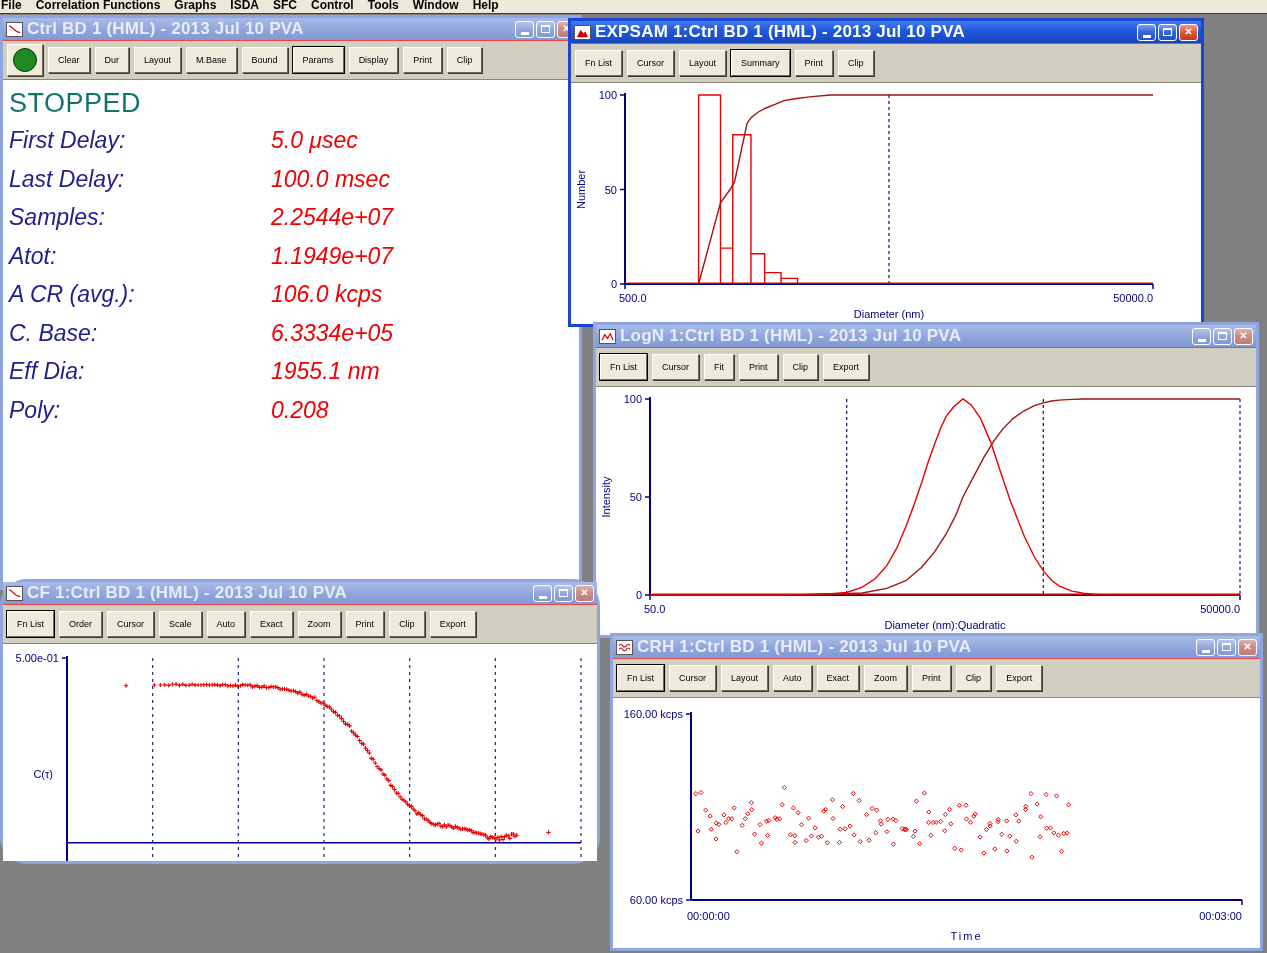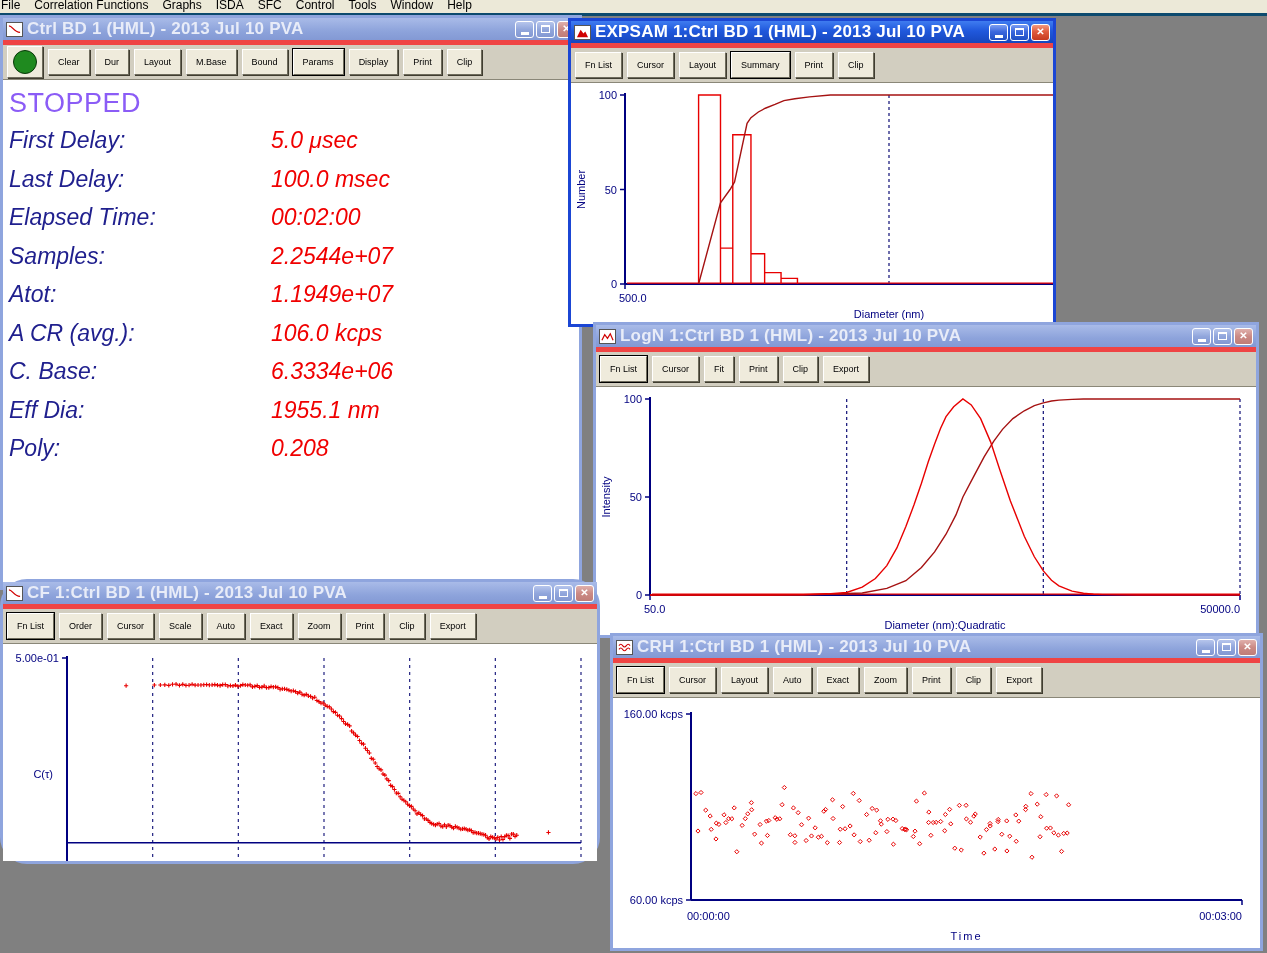--- a/index.html
+++ b/index.html
@@ -2,21 +2,21 @@
 <html><head>
 <meta charset="utf-8">
 <style>
   html,body{margin:0;padding:0;}
   body{width:1267px;height:953px;overflow:hidden;background:#808080;
        font-family:"Liberation Sans",sans-serif;}
   #screen{position:relative;width:1267px;height:953px;background:#808080;overflow:hidden;}
 
   
   #menubar{position:absolute;left:0;top:0;width:1267px;height:13px;background:#ECE9D8;
-           overflow:hidden;border-bottom:3px solid #0c4a6e;}
+           overflow:hidden;border-bottom:1px solid #0c4a6e;font-weight:bold;}
   #menubar-inner{white-space:nowrap;margin-top:-5px;margin-left:-6px;}
   .menu-item{display:inline-block;padding:0 7px;font-size:12px;color:#000;}
 
   
   .window{position:absolute;box-sizing:border-box;border:3px solid;background:#fff;}
   .window.active{border-color:#1B46D4;}
   .window.inactive{border-color:#8FA5DE;}
   .titlebar{position:absolute;left:0;top:0;right:0;height:22px;display:flex;align-items:center;
             padding:0 3px;box-sizing:border-box;}
   .active .titlebar{background:linear-gradient(180deg,#3f7cf0 0%,#2058dc 45%,#1646bc 100%);}
@@ -32,37 +32,37 @@
         font-size:10px;font-weight:bold;line-height:1;}
   .active .wbtn{background:linear-gradient(180deg,#7c9ef2,#3b67dd 45%,#2050c4);}
   .inactive .wbtn{background:linear-gradient(180deg,#b6c5ec,#91a6dc 50%,#8398d2);}
   .active .wbtn.close{background:linear-gradient(180deg,#f2997f,#e05a3c 45%,#c63a1e);}
   .inactive .wbtn.close{background:linear-gradient(180deg,#e0b0ac,#cb8a85 50%,#c07d78);}
   .glyph-min{width:8px;height:3px;background:#fff;margin-top:8px;}
   .glyph-max{width:9px;height:8px;border:1px solid #fff;border-top-width:2px;box-sizing:border-box;}
 
   
   .toolbar{position:absolute;left:0;top:22px;right:0;height:40px;background:#D2CEC0;
-           border-top:5px solid #ef4444;border-bottom:1px solid #8a8778;
+           border-top:1px solid #ef4444;border-bottom:1px solid #8a8778;
            display:flex;align-items:center;padding:0 4px;box-sizing:border-box;gap:5px;}
   .tbtn{font-family:"Liberation Sans",sans-serif;font-size:9px;color:#000;background:#EFEBDC;
         border:1px solid #6e6b5c;border-top-color:#fff;border-left-color:#fff;
         box-shadow:1px 1px 0 #403d30;padding:8px 9px 7px 9px;line-height:1;white-space:nowrap;}
   .tbtn.focused{outline:1.5px solid #000;}
   .indicator-btn{background:#EFEBDC;border:1px solid #6e6b5c;border-top-color:#fff;
         border-left-color:#fff;box-shadow:1px 1px 0 #403d30;width:34px;height:30px;
         display:flex;align-items:center;justify-content:center;}
   .indicator-dot{width:22px;height:22px;border-radius:50%;background:#1F8A1F;border:1.5px solid #083808;}
 
   
   .content{position:absolute;left:0;top:62px;right:0;bottom:0;background:#fff;overflow:hidden;}
 
   
   #params-box{padding:2px 0 0 6px;}
-  #status-text{font-size:27px;color:#8b5cf6;letter-spacing:.5px;margin:6px 0 2px 0;}
+  #status-text{font-size:27px;color:#0f766e;letter-spacing:.5px;margin:6px 0 2px 0;}
   .param-row{font-size:23px;line-height:38.5px;white-space:nowrap;font-style:italic;}
   .param-label{display:inline-block;width:262px;color:#20208E;}
   .param-value{color:#F00000;}
 
   .chart-host{position:absolute;inset:0;}
   svg text{font-family:"Liberation Sans",sans-serif;}
 </style>
 </head>
 <body>
 
@@ -101,33 +101,32 @@
         <button class="tbtn">Display</button>
         <button class="tbtn">Print</button>
         <button class="tbtn">Clip</button>
       </div>
     <div class="content">
       <div id="params-box">
         <div id="status-text">STOPPED</div>
         <div id="param-rows">
             <div class="param-row"><span class="param-label">First Delay:</span><span class="param-value">5.0 μsec</span></div>
             <div class="param-row"><span class="param-label">Last Delay:</span><span class="param-value">100.0 msec</span></div>
-            <div class="param-row"><span class="param-label">Elapsed Time:</span><span class="param-value">00:02:00</span></div>
             <div class="param-row"><span class="param-label">Samples:</span><span class="param-value">2.2544e+07</span></div>
             <div class="param-row"><span class="param-label">Atot:</span><span class="param-value">1.1949e+07</span></div>
             <div class="param-row"><span class="param-label">A CR (avg.):</span><span class="param-value">106.0 kcps</span></div>
-            <div class="param-row"><span class="param-label">C. Base:</span><span class="param-value">6.3334e+06</span></div>
+            <div class="param-row"><span class="param-label">C. Base:</span><span class="param-value">6.3334e+05</span></div>
             <div class="param-row"><span class="param-label">Eff Dia:</span><span class="param-value">1955.1 nm</span></div>
             <div class="param-row"><span class="param-label">Poly:</span><span class="param-value">0.208</span></div>
           </div>
       </div>
     </div>
   </div>
 
-  <div class="window active" style="left:568px;top:18px;width:488px;height:309px;z-index:2;">
+  <div class="window active" style="left:568px;top:18px;width:636px;height:309px;z-index:2;">
     <div class="titlebar">
       <svg class="title-icon" viewBox="0 0 14 14">
         <path d="M1 12 L5 4 L8 8 L10 6 L13 12 Z" fill="#d00000"></path>
         </svg>
       <span class="title-text">EXPSAM 1:Ctrl BD 1 (HML) - 2013 Jul 10 PVA</span>
       <span class="winctrls">
         <span class="wbtn">
             <span class="glyph-min"></span>
           </span>
         <span class="wbtn">

